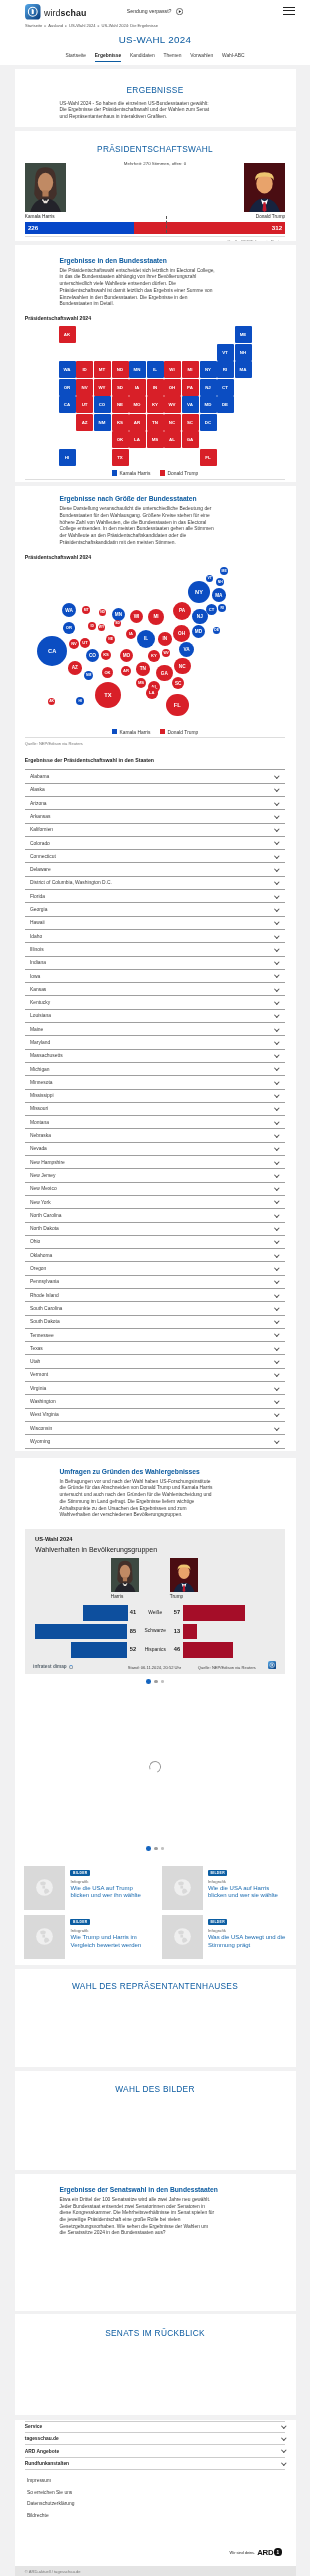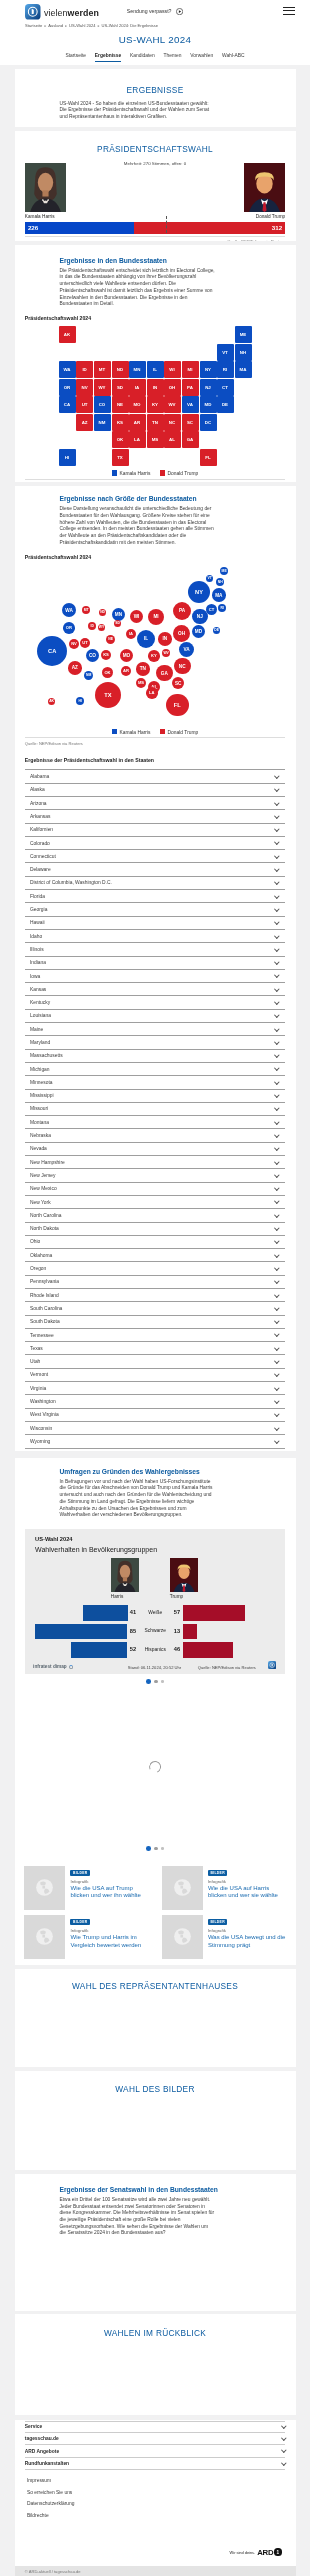--- a/index.html
+++ b/index.html
@@ -135,21 +135,21 @@
         <defs>
           <linearGradient id="g30" x1="0" y1="0" x2="1" y2="1">
             <stop offset="0" stop-color="#56a8e8"></stop>
             <stop offset="1" stop-color="#063a7a"></stop>
           </linearGradient>
         </defs>
         <rect width="30" height="30" rx="7" fill="url(#g30)"></rect>
         <circle cx="15" cy="15" r="8.5" fill="none" stroke="#fff" stroke-width="2"></circle>
         <path d="M13 9 l4 2 v8 l-4 1 z" fill="#fff"></path>
       </svg></span>
-  <span class="brand"><span>vielen</span><b>werden</b></span>
+  <span class="brand"><span>wird</span><b>schau</b></span>
   <span class="missed">
     <span>Sendung verpasst?</span>
     <span class="play" id="play-icon"><svg width="7.2" height="7.2" viewBox="0 0 14 14" xmlns="http://www.w3.org/2000/svg">
           <circle cx="7" cy="7" r="6.2" fill="none" stroke="#222" stroke-width="1.2"></circle>
           <path d="M5.6 4.4 L10 7 L5.6 9.6 Z" fill="#222"></path>
         </svg></span>
   </span>
   <span class="hamburger">
       <span></span>
       <span></span>
@@ -690,21 +690,21 @@
 <section class="card" style="margin-top:4.1px;height:99px;padding-top:13.4px">
   <h2 class="big-title">WAHL DES BILDER</h2>
 </section>
 
 <section class="card" style="margin-top:4.1px;height:137px;padding-top:12px">
   <h3 class="sub-heading">Ergebnisse der Senatswahl in den Bundesstaaten</h3>
   <p class="body-text">Etwa ein Drittel der 100 Senatssitze wird alle zwei Jahre neu gewählt. Jeder Bundesstaat entsendet zwei Senatorinnen oder Senatoren in diese Kongresskammer. Die Mehrheitsverhältnisse im Senat spielen für die jeweilige Präsidentschaft eine große Rolle bei vielen Gesetzgebungsvorhaben. Wie sehen die Ergebnisse der Wahlen um die Senatssitze 2024 in den Bundesstaaten aus?</p>
 </section>
 
 <section class="card" style="margin-top:3.6px;height:101px;padding-top:13.4px">
-  <h2 class="big-title">WAHLEN IM RÜCKBLICK</h2>
+  <h2 class="big-title">SENATS IM RÜCKBLICK</h2>
 </section>
 
 <footer class="footer-wrap">
   <div class="footer-white">
     <div id="footer-acc">
         <div class="f-acc">
           <span>Service</span>
           <span class="chev"></span>
         </div>
         <div class="f-acc">

